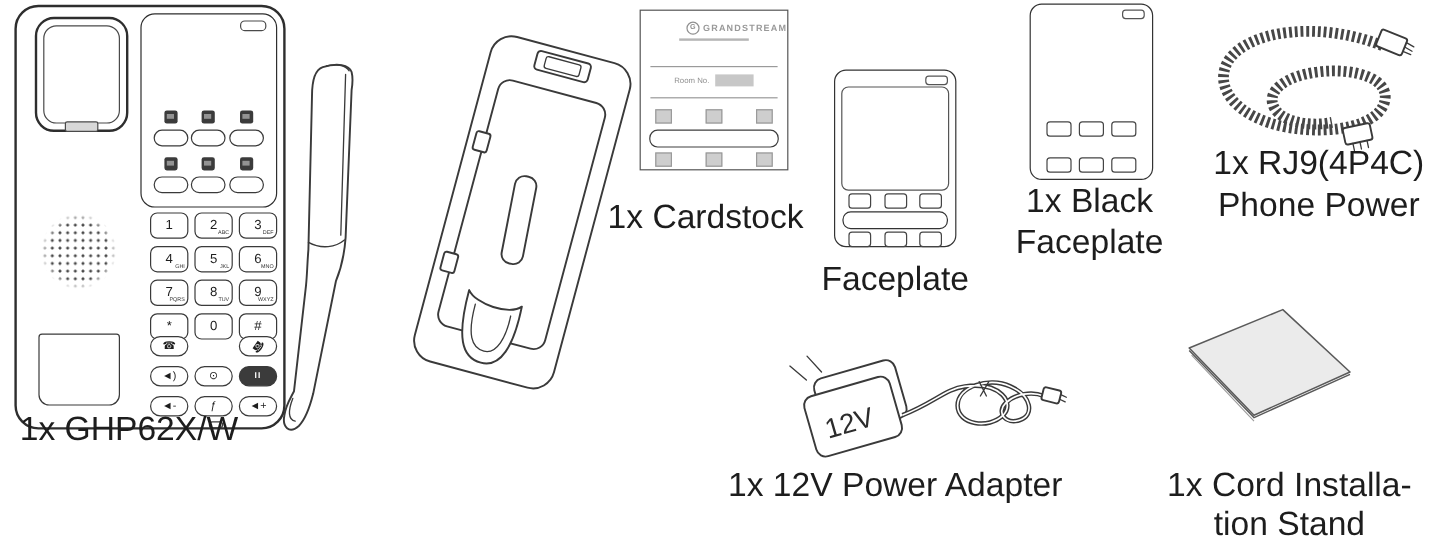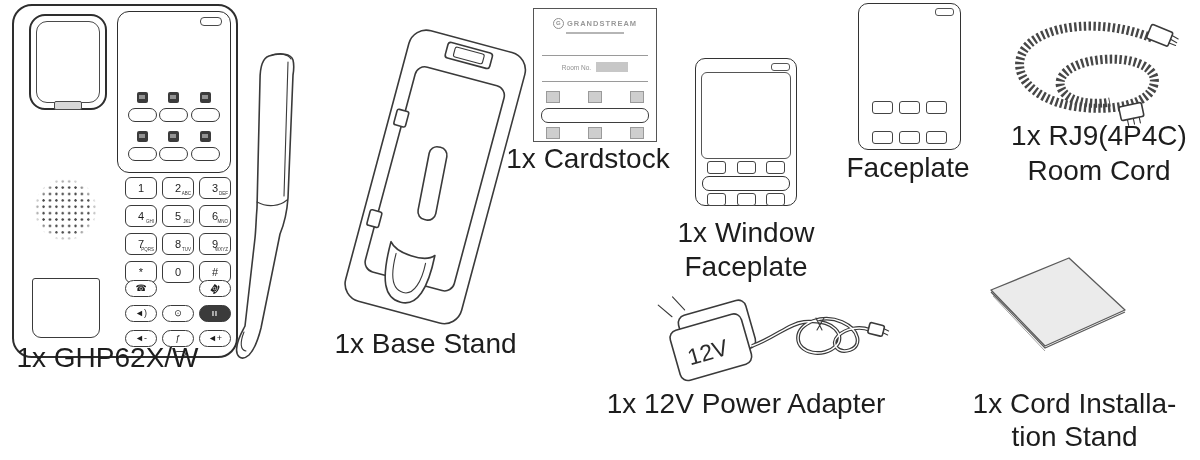--- a/index.html
+++ b/index.html
@@ -48,21 +48,21 @@
         display:flex;align-items:center;justify-content:center;font-size:9px;line-height:9px;}
   .ckey.dark{background:#3b3b3b;color:#fff;font-weight:bold;font-size:7px;letter-spacing:1px;}
   .ckey.spacer{visibility:hidden;}
   .ckey .flip{display:inline-block;transform:rotate(125deg);}
   .mic-hole{position:absolute;left:160px;top:345px;width:10px;height:4px;
         border:1.2px solid #3a3a3a;border-radius:3px;}
 
   
   .cardstock{position:absolute;left:533px;top:8px;width:122px;height:132px;
         border:1.5px solid #555;background:#fff;}
-  .logo-row{position:absolute;top:9px;left:0;right:0;display:flex;align-items:center;justify-content:center;gap:3px;}
+  .logo-row{position:absolute;top:9px;left:0;right:0;display:flex;align-items:center;justify-content:flex-end;gap:3px;}
   .logo-mark{width:9px;height:9px;border:1.2px solid #8f8f8f;border-radius:50%;
         font-size:6px;line-height:8px;text-align:center;color:#8f8f8f;font-weight:bold;}
   .logo-text{font-size:7.5px;letter-spacing:1px;color:#999;font-weight:bold;}
   .tagline{position:absolute;top:23px;left:50%;transform:translateX(-50%);width:58px;height:1.5px;background:#b5b5b5;}
   .cardline{position:absolute;left:8px;right:8px;height:1px;background:#9a9a9a;}
   .room-row{position:absolute;top:53px;left:0;right:0;display:flex;align-items:center;justify-content:center;gap:5px;}
   .room-label{font-size:6.5px;color:#8f8f8f;}
   .room-box{width:32px;height:10px;background:#c7c7c7;}
   .csq-row{position:absolute;left:12px;right:12px;display:flex;justify-content:space-between;}
   .csq{width:12px;height:10px;background:#cecece;border:1px solid #9a9a9a;}
@@ -215,23 +215,20 @@
       <rect class="ln" x="96" y="14" width="46" height="16" rx="3"></rect>
       <rect class="ln-thin" x="104" y="17" width="30" height="10" rx="2" fill="#d8d8d8" stroke="#555"></rect>
       <rect class="ln" x="72" y="44" width="92" height="212" rx="10"></rect>
       <rect class="ln" x="64" y="92" width="12" height="16" rx="2"></rect>
       <rect class="ln" x="64" y="196" width="12" height="16" rx="2"></rect>
       <rect class="ln" x="108" y="118" width="18" height="74" rx="8" transform="rotate(-4 117 155)"></rect>
       <path class="ln" d="M92,222 C92,262 100,278 117,278 C134,278 140,258 138,224 C130,234 100,232 92,222 Z"></path>
       <path class="ln-thin" d="M100,232 C100,258 106,268 117,268 C128,268 132,252 131,234"></path>
     </g>
   </svg>
-  <div class="label" style="left:318px;top:327px;width:215px;">
-    <div>1x Base Stand</div>
-  </div>
 
   <div class="cardstock">
     <div class="logo-row">
       <span class="logo-mark">G</span>
       <span class="logo-text">GRANDSTREAM</span>
     </div>
     <div class="tagline"></div>
     <div class="cardline" style="top:46px;"></div>
     <div class="room-row">
       <span class="room-label">Room No.</span>
@@ -243,76 +240,76 @@
       <span class="csq"></span>
       <span class="csq"></span>
     </div>
     <div class="cslot"></div>
     <div class="csq-row" style="top:118px;">
       <span class="csq"></span>
       <span class="csq"></span>
       <span class="csq"></span>
     </div>
   </div>
-  <div class="label" style="left:478px;top:142px;width:220px;">
+  <div class="label" style="left:478px;top:164px;width:220px;">
     <div>1x Cardstock</div>
   </div>
 
   <div class="plate" style="left:695px;top:58px;width:100px;height:146px;">
     <div class="plate-notch"></div>
     <div class="plate-window"></div>
     <div class="pkey-row" style="top:102px;left:11px;right:11px;">
       <span class="pkey" style="width:17px;height:11px;"></span>
       <span class="pkey" style="width:17px;height:11px;"></span>
       <span class="pkey" style="width:17px;height:11px;"></span>
     </div>
     <div class="pbar"></div>
     <div class="pkey-row" style="top:134px;left:11px;right:11px;">
       <span class="pkey" style="width:17px;height:11px;"></span>
       <span class="pkey" style="width:17px;height:11px;"></span>
       <span class="pkey" style="width:17px;height:11px;"></span>
     </div>
   </div>
   <div class="label" style="left:656px;top:216px;width:180px;line-height:34px;">
-    <div>1x Window</div>
     <div>Faceplate</div>
   </div>
 
   <div class="plate" style="left:858px;top:3px;width:101px;height:145px;">
     <div class="plate-notch"></div>
     <div class="pkey-row" style="top:97px;left:13px;right:13px;">
       <span class="pkey" style="width:19px;height:11px;"></span>
       <span class="pkey" style="width:19px;height:11px;"></span>
       <span class="pkey" style="width:19px;height:11px;"></span>
     </div>
     <div class="pkey-row" style="top:127px;left:13px;right:13px;">
       <span class="pkey" style="width:19px;height:11px;"></span>
       <span class="pkey" style="width:19px;height:11px;"></span>
       <span class="pkey" style="width:19px;height:11px;"></span>
     </div>
   </div>
   <div class="label" style="left:818px;top:151px;width:180px;line-height:34px;">
+    <div>1x Black</div>
     <div>Faceplate</div>
   </div>
 
   <svg style="left:1002px;top:16px;" width="180" height="110" viewBox="0 0 180 110">
     <path d="M150,22 C100,2 40,8 22,34 C8,56 28,82 70,90 C110,97 148,88 152,68
              C156,50 128,40 96,44 C70,47 52,60 60,74 C66,85 88,90 108,86" fill="none" stroke="#474747" stroke-width="9" stroke-dasharray="2.4 2.4" stroke-linecap="butt"></path>
     <g transform="rotate(22 158 20)">
       <rect x="146" y="12" width="23" height="15" rx="2" class="ln"></rect>
       <path class="ln-thin" d="M169,15 l7,1 M169,19 l7,1 M169,23 l7,0"></path>
     </g>
     <g transform="rotate(-12 132 96)">
       <rect x="118" y="88" width="23" height="14" rx="2" class="ln"></rect>
       <path class="ln-thin" d="M124,102 l0,6 M130,102 l0,6 M136,102 l0,6"></path>
     </g>
   </svg>
   <div class="label" style="left:1003px;top:118px;width:192px;line-height:35px;">
     <div>1x RJ9(4P4C)</div>
-    <div>Room Cord</div>
+    <div>Phone Power</div>
   </div>
 
   <svg style="left:648px;top:288px;" width="240" height="108" viewBox="0 0 240 108">
     <g transform="rotate(-16 60 60)">
       <path class="ln-thin" d="M34,20 L24,5" stroke-width="3.4"></path>
       <path class="ln-thin" d="M48,17 L40,1" stroke-width="3.4"></path>
       <rect class="ln" x="38" y="22" width="70" height="50" rx="8"></rect>
       <rect class="ln" x="26" y="34" width="74" height="52" rx="8"></rect>
       <text x="38" y="72" font-size="23" font-family="Liberation Sans, sans-serif" fill="#2c2c2c">12V</text>
     </g>

